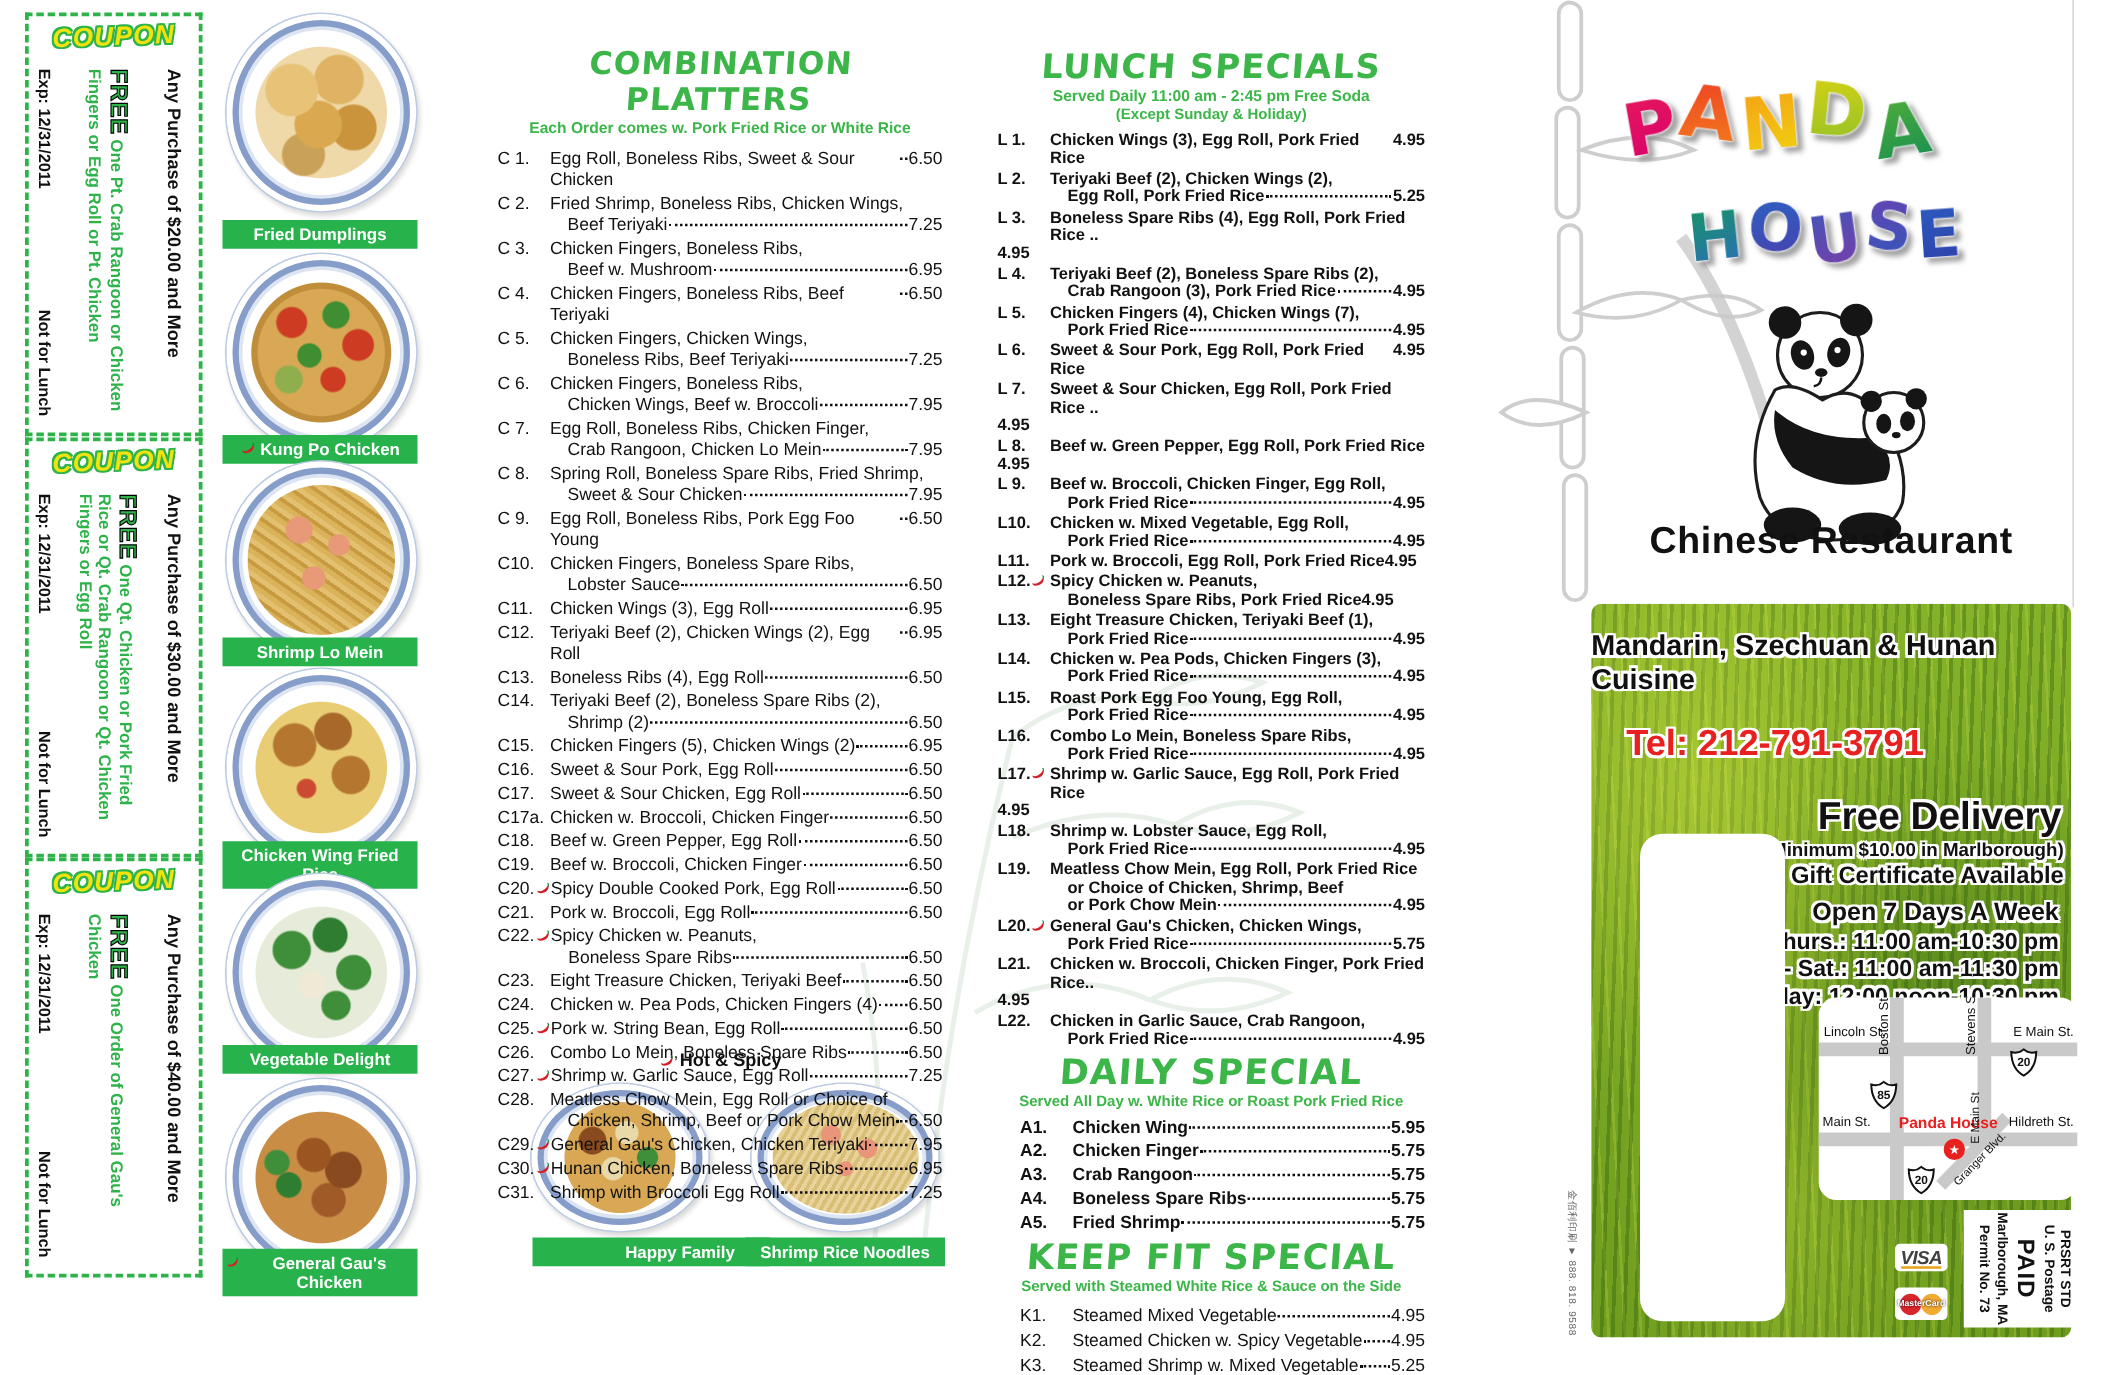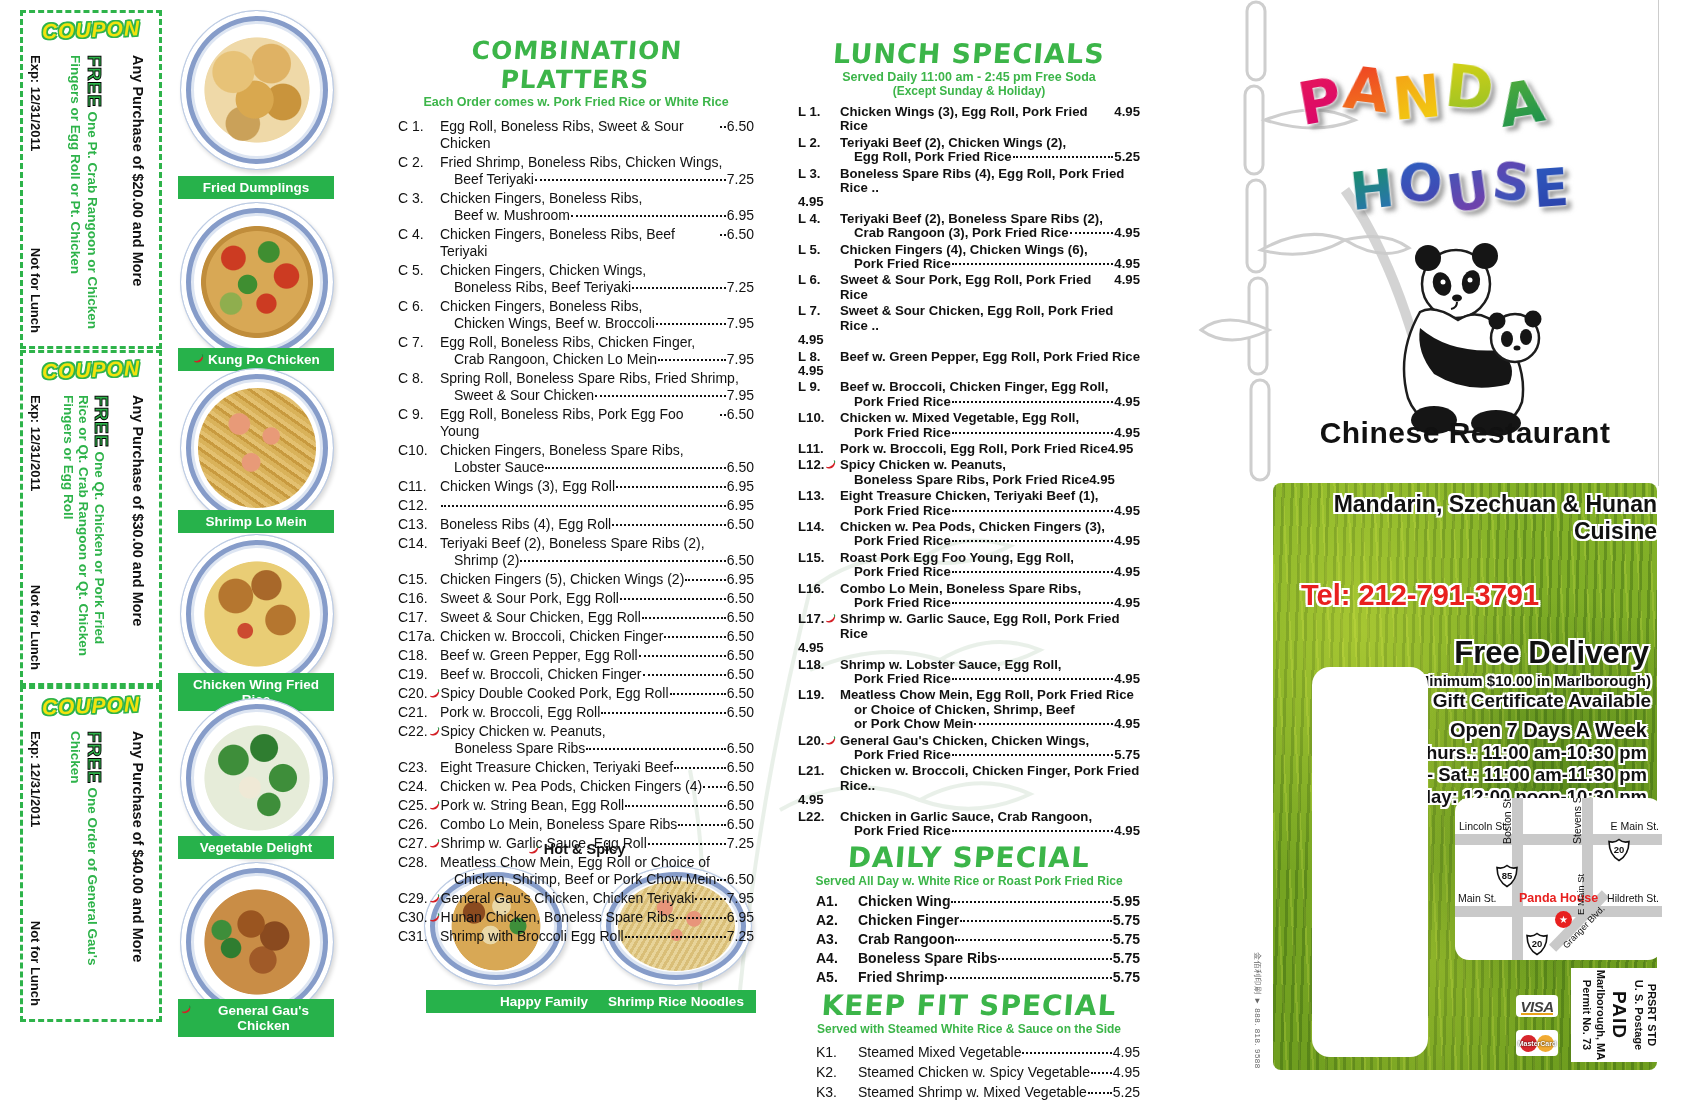--- a/index.html
+++ b/index.html
@@ -62,21 +62,21 @@
   .green-panel{position:absolute;left:1273px;top:483px;width:384px;height:587px;border-radius:8px;
     background:
       radial-gradient(ellipse at 22% 25%,rgba(228,238,70,.4),transparent 42%),
       radial-gradient(ellipse at 75% 55%,rgba(30,80,15,.35),transparent 46%),
       radial-gradient(ellipse at 40% 80%,rgba(225,235,70,.25),transparent 40%),
       repeating-linear-gradient(92deg,rgba(25,65,8,.28) 0 3px,transparent 3px 9px),
       repeating-linear-gradient(87deg,rgba(235,245,90,.18) 0 2px,transparent 2px 13px),
       linear-gradient(#84b228,#6f9e1f);}
   .wout{text-shadow:-2px -2px 0 #fff,2px -2px 0 #fff,-2px 2px 0 #fff,2px 2px 0 #fff,
         0 -2px 0 #fff,0 2px 0 #fff,-2px 0 0 #fff,2px 0 0 #fff;}
-  .cuisine{position:absolute;left:0;top:8px;width:100%;text-align:right;font-size:23px;font-weight:900;color:#111;}
+  .cuisine{position:absolute;left:0;top:20px;width:100%;text-align:left;font-size:23px;font-weight:900;color:#111;}
   .tel{position:absolute;left:28px;top:96px;font-size:29px;font-weight:900;color:#e8201f;}
   .freedel{position:absolute;right:8px;top:152px;font-size:31px;font-weight:900;color:#111;}
   .mindel{position:absolute;right:6px;top:189px;font-size:15px;font-weight:bold;color:#111;}
   .gift{position:absolute;right:6px;top:207px;font-size:19px;font-weight:900;color:#111;}
   .open7{position:absolute;right:10px;top:236px;font-size:20px;font-weight:900;color:#111;margin-left:38px;}
   .hourln{position:absolute;right:10px;font-size:18.5px;font-weight:900;color:#111;white-space:nowrap;}
   .addr-label{position:absolute;left:39px;top:184px;width:116px;height:390px;background:#fff;border-radius:18px;}
   
   .map{position:absolute;left:182px;top:315px;width:207px;height:162px;background:#fff;border-radius:14px;overflow:hidden;font-size:10.5px;}
   .road{position:absolute;background:#c9c9c9;}
@@ -351,20 +351,21 @@
               <span>Chicken Wings (3), Egg Roll</span>
               <span class="dots"></span>
               <span>6.95</span>
             </div>
           </div>
         </div>
         <div class="mi">
           <span class="no">C12.</span>
           <div class="body">
             <div class="ln">
+              <span>Teriyaki Beef (2), Chicken Wings (2), Egg Roll</span>
               <span class="dots"></span>
               <span>6.95</span>
             </div>
           </div>
         </div>
         <div class="mi">
           <span class="no">C13.</span>
           <div class="body">
             <div class="ln">
               <span>Boneless Ribs (4), Egg Roll</span>
@@ -648,21 +649,21 @@
               <span>Crab Rangoon (3), Pork Fried Rice</span>
               <span class="dots"></span>
               <span>4.95</span>
             </div>
           </div>
         </div>
         <div class="mi">
           <span class="no">L 5.</span>
           <div class="body">
             <div class="ln">
-              <span>Chicken Fingers (4), Chicken Wings (6),</span>
+              <span>Chicken Fingers (4), Chicken Wings (7),</span>
             </div>
             <div class="ln ind">
               <span>Pork Fried Rice</span>
               <span class="dots"></span>
               <span>4.95</span>
             </div>
           </div>
         </div>
         <div class="mi">
           <span class="no">L 6.</span>

